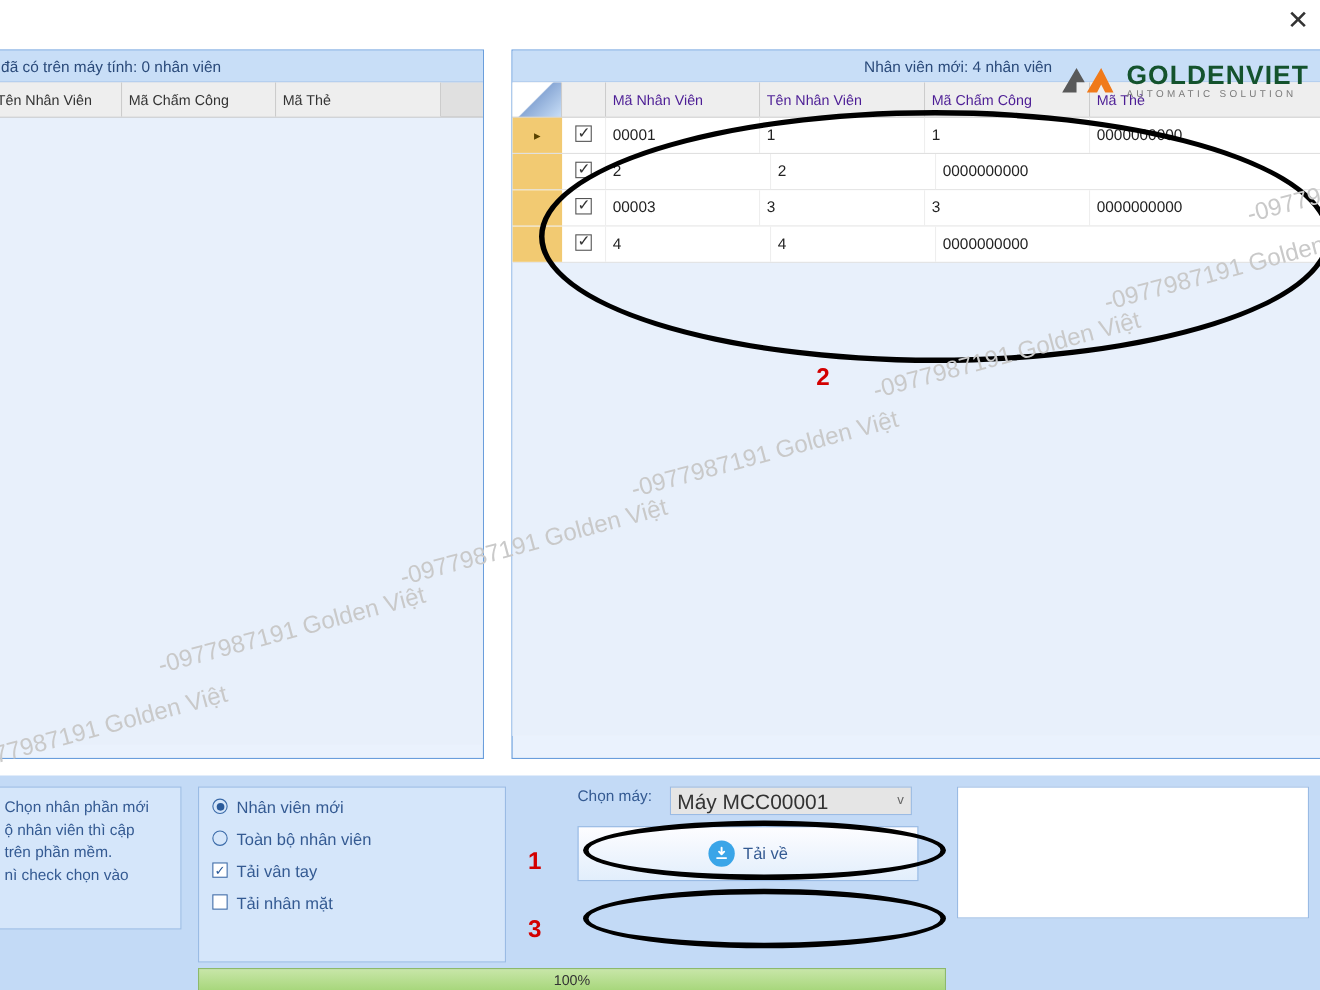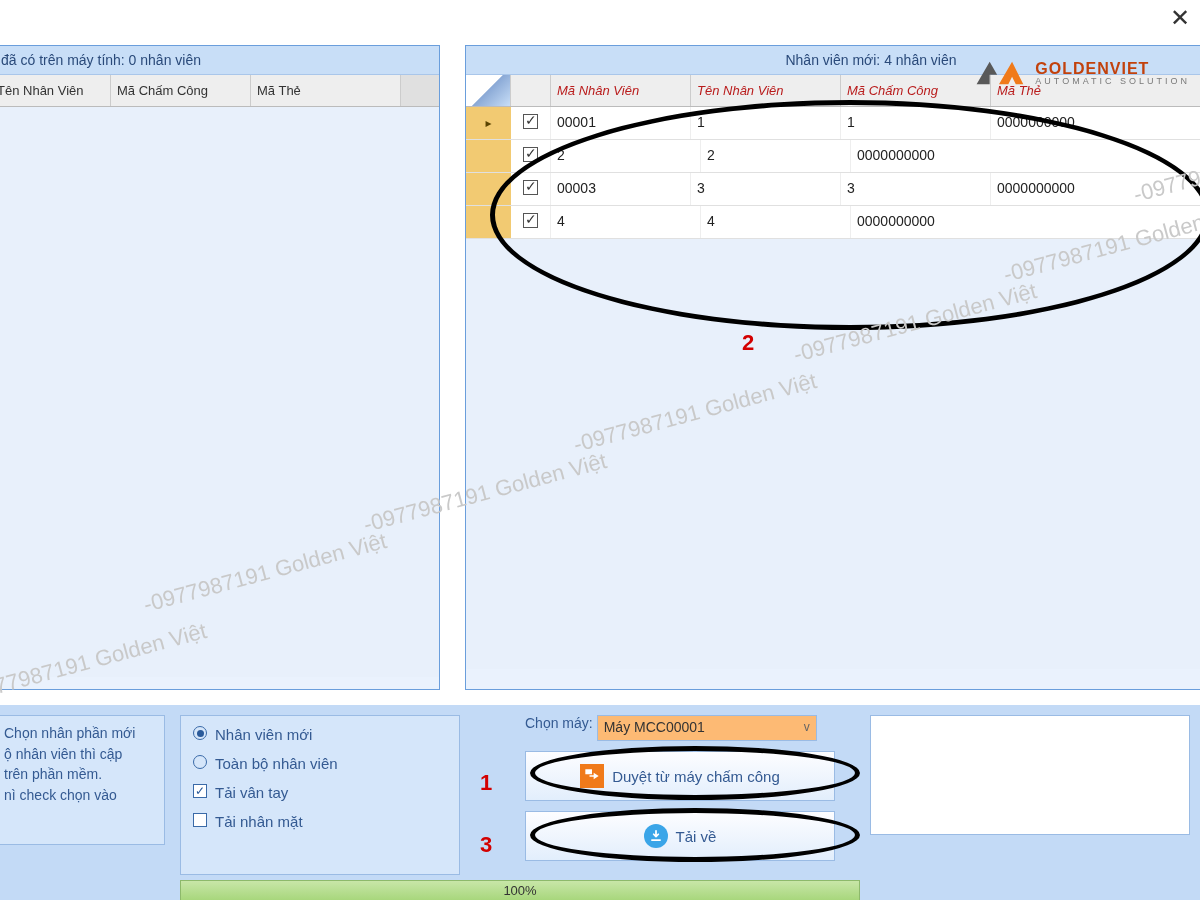--- a/index.html
+++ b/index.html
@@ -15,21 +15,21 @@
 
   .left-header { display:flex; background:#e0e0e0; border-bottom:1px solid #bbb; }
   .left-header .lh { padding:8px 6px; font-size:13px; color:#333; border-right:1px solid #ccc; background:#eee; }
   .lh1 { width:120px; }
   .lh2 { width:140px; }
   .lh3 { width:150px; }
   .left-body { background:#e8f0fb; height:570px; }
 
   .grid-wrap { background:#fff; }
   .grid-header { display:flex; background:#e5e5e5; border-bottom:1px solid #bbb; }
-  .gh { padding:8px 6px; font-size:13px; color:#b91c1c; border-right:1px solid #ccc; background:#eee;font-style:italic; }
+  .gh { padding:8px 6px; font-size:13px; color:#4c1d95; border-right:1px solid #ccc; background:#eee; }
   .gh-corner { width:45px; background:linear-gradient(135deg,#fff 0%,#fff 48%,#8aa9d6 50%,#c8def7 100%); border-right:1px solid #ccc; }
   .gh-chk { width:40px; }
   .gh1 { width:140px; }
   .gh2 { width:150px; }
   .gh3 { width:150px; }
   .gh4 { flex:1; }
 
   .grid-row { display:flex; border-bottom:1px solid #e0e0e0; font-size:14px; color:#222; background:#fff; }
   .grid-row .cell { border-right:1px solid #eee; padding:7px 6px; }
   .rowhdr { width:45px; background:#f2ca72; display:flex; align-items:center; justify-content:center; color:#5a4300; font-size:12px; }
@@ -48,21 +48,21 @@
 
   .opt-panel { position:absolute; left:180px; top:10px; width:280px; height:160px; border:1px solid #9abbe4; background:#d5e6fa; padding:10px 12px; font-size:15px; color:#345a92; }
   .opt-row { display:flex; align-items:flex-start; margin-bottom:12px; }
   .radio { width:14px; height:14px; border:1.5px solid #3a6aa8; border-radius:50%; margin-right:8px; display:inline-flex; align-items:center; justify-content:center; }
   .radio.sel::after { content:""; width:7px; height:7px; background:#2a5a9a; border-radius:50%; }
   .chk { width:14px; height:14px; border:1.5px solid #3a6aa8; margin-right:8px; display:inline-flex; align-items:center; justify-content:center; background:#fff; }
   .chk.sel::after { content:"✓"; font-size:12px; color:#2a5a9a; }
 
   .mid-panel { position:absolute; left:525px; top:10px; width:335px; height:160px; }
   .mid-row1 { display:flex; align-items:flex-start; font-size:14px; color:#345a92; }
-  .select { width:220px; height:26px; border:1px solid #9abbe4; background:#fdba74; margin-left:4px; padding:3px 6px; font-size:14px; color:#333; position:relative; }
+  .select { width:220px; height:26px; border:1px solid #9abbe4; background:#e5e5e5; margin-left:16px; padding:3px 6px; font-size:19px; color:#333; position:relative; }
   .select::after { content:"v"; position:absolute; right:6px; top:4px; color:#666; font-size:12px; }
   .btn { width:310px; height:50px; border:1px solid #9abbe4; background:linear-gradient(#fdfdff,#e2eefc); margin-top:10px; display:flex; align-items:center; justify-content:center; font-size:15px; color:#345a92; gap:8px; }
   .btn .ic { width:24px; height:24px; display:inline-flex; align-items:center; justify-content:center; }
   .ic-export { background:#f07a1a; }
   .ic-export svg { width:20px; height:20px; }
   .ic-download { background:#3aa5e8; border-radius:50%; }
   .ic-download svg { width:14px; height:14px; }
 
   .white-box { position:absolute; left:870px; top:10px; width:320px; height:120px; background:#fff; border:1px solid #9abbe4; }
 
@@ -83,21 +83,21 @@
   .wm2 { left:140px; top:560px; }
   .wm3 { left:360px; top:480px; }
   .wm4 { left:570px; top:400px; }
   .wm5 { left:790px; top:310px; }
   .wm6 { left:1000px; top:230px; }
   .wm7 { left:1130px; top:150px; }
 
   .logo { position:absolute; right:10px; top:56px; display:flex; align-items:center; gap:8px; }
   .logo-mark { width:56px; height:34px; }
   .logo-text { display:flex; flex-direction:column; line-height:1; }
-  .logo-main { font-size:16px; font-weight:bold; letter-spacing:1px; color:#c2410c; }
+  .logo-main { font-size:24px; font-weight:bold; letter-spacing:1px; color:#14532d; }
   .logo-sub { font-size:9px; letter-spacing:3px; color:#7a7a7a; }
 </style>
 </head>
 <body>
 
 <div class="close-x">✕</div>
 
 <div class="panel left-panel">
   <div class="panel-title">đã có trên máy tính: 0 nhân viên</div>
   <div class="left-header">
@@ -181,28 +181,20 @@
       <span>Tải nhân mặt</span>
     </div>
   </div>
 
   <div class="mid-panel">
     <div class="mid-row1">
       <span>Chọn máy:</span>
       <div class="select">Máy MCC00001</div>
     </div>
     <div class="btn">
-      <span class="ic ic-export">
-        <svg viewBox="0 0 24 24">
-            <path fill="#fff" d="M4 4h8v6H4zM14 8l6 4-6 4v-3H9v-2h5z"></path>
-          </svg>
-      </span>
-      <span>Duyệt từ máy chấm công</span>
-    </div>
-    <div class="btn">
       <span class="ic ic-download">
         <svg viewBox="0 0 24 24">
             <path fill="#fff" d="M12 3v10m0 0l-4-4m4 4l4-4M5 19h14" stroke="#fff" stroke-width="3" stroke-linecap="round"></path>
           </svg>
       </span>
       <span>Tải về</span>
     </div>
   </div>
 
   <div class="white-box"></div>

